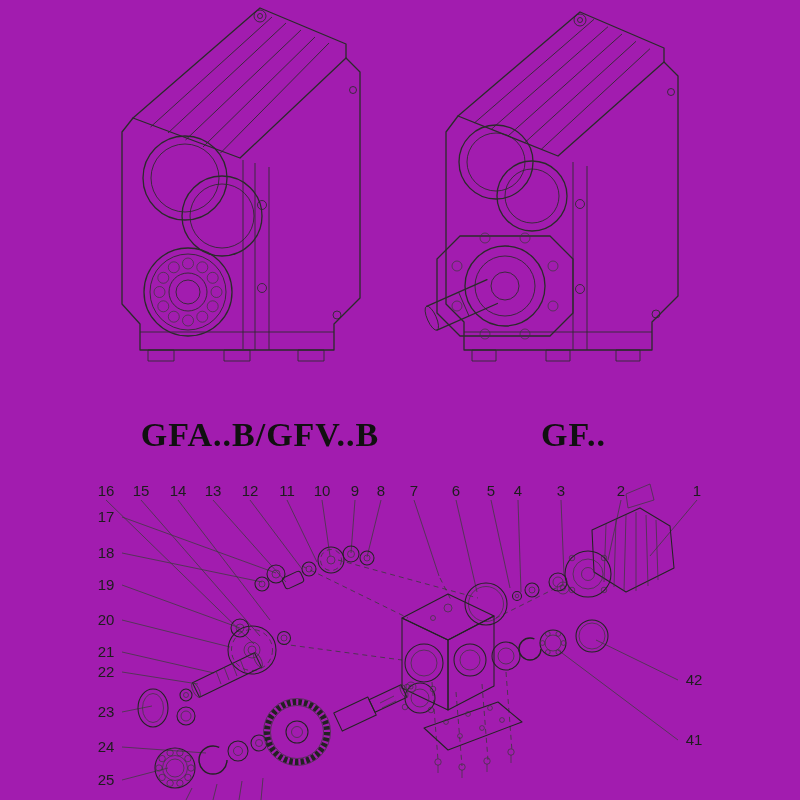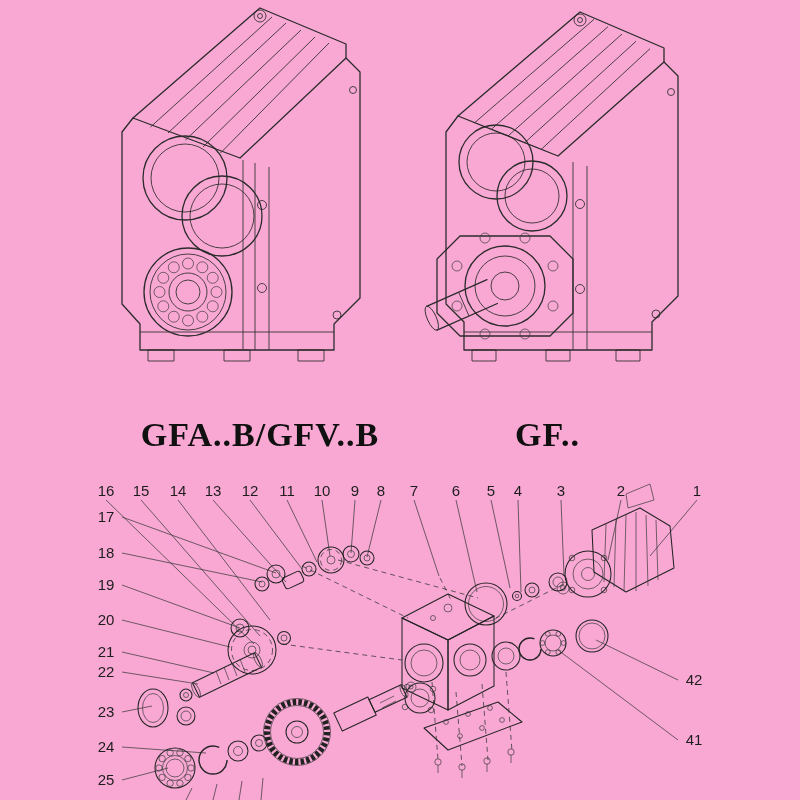--- a/index.html
+++ b/index.html
@@ -1,16 +1,16 @@
 <!DOCTYPE html>
 <html><head>
 <meta charset="utf-8">
 <style>
   html,body{margin:0;padding:0;background:#ffffff;}
-  .stage{position:relative;width:800px;height:800px;background:#f9a8d4;overflow:hidden;
+  .stage{position:relative;width:800px;height:800px;background:#a21caf;overflow:hidden;
          font-family:"Liberation Sans",sans-serif;}
   .fig{position:absolute;}
   .model-label{position:absolute;font-family:"Liberation Serif",serif;font-weight:bold;
                font-size:34px;color:#101010;letter-spacing:1px;text-align:center;}
   
   .d{fill:none;stroke:#2b2b2b;stroke-width:1.3;stroke-linejoin:round;stroke-linecap:round;}
   .d2{fill:none;stroke:#2b2b2b;stroke-width:.85;stroke-linejoin:round;}
   .ln{fill:none;stroke:#242424;stroke-width:1.05;stroke-linejoin:round;}
   .thin{fill:none;stroke:#3a3a3a;stroke-width:.7;}
   .dash{fill:none;stroke:#3a3a3a;stroke-width:.8;stroke-dasharray:5 4;}
@@ -132,21 +132,21 @@
       <circle class="d2" cx="248" cy="310" r="4"></circle>
     </g>
     <g>
       <rect class="d2" x="64" y="346" width="24" height="11"></rect>
       <rect class="d2" x="138" y="346" width="24" height="11"></rect>
       <rect class="d2" x="208" y="346" width="24" height="11"></rect>
     </g>
   </svg>
 
   <div class="model-label" style="left:95px;top:416px;width:330px">GFA..B/GFV..B</div>
-  <div class="model-label" style="left:455px;top:416px;width:185px">GF..</div>
+  <div class="model-label" style="left:481px;top:416px;width:185px">GF..</div>
 
   <svg class="fig" style="left:0px;top:470px" width="800" height="330" viewBox="0 0 800 330">
 
     <g stroke="#3c3c3c" stroke-width="0.75">
       <line x1="106" y1="30" x2="254" y2="174"></line>
         <line x1="141" y1="30" x2="260" y2="166"></line>
       <line x1="178" y1="30" x2="270" y2="150"></line>
         <line x1="213" y1="30" x2="286" y2="112"></line>
       <line x1="250" y1="30" x2="302" y2="99"></line>
         <line x1="287" y1="30" x2="317" y2="92"></line>

